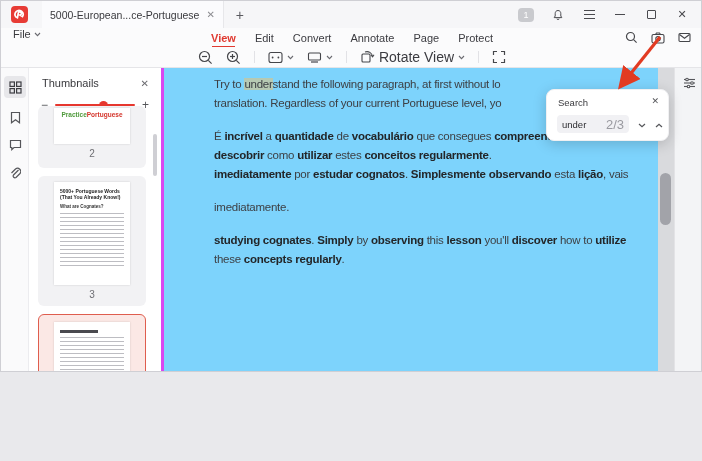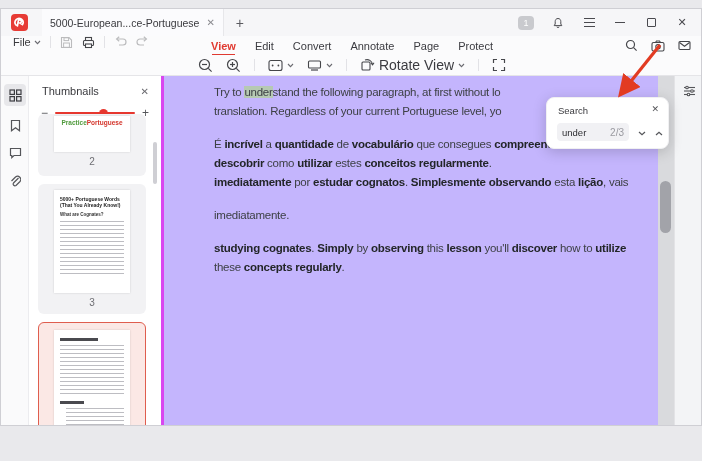--- a/index.html
+++ b/index.html
@@ -1,19 +1,19 @@
 <!DOCTYPE html>
 <html><head>
 <meta charset="utf-8">
 <style>
   * { margin:0; padding:0; box-sizing:border-box; }
   html,body { background:#e9e9ec; }
   body { font-family:"Liberation Sans", sans-serif; }
-  .window { position:relative; width:702px; height:418px; background:#fff; overflow:hidden;
-            border:1px solid #cfcfd4; margin:8px auto; }
+  .window { position:relative; width:702px; height:372px; background:#fff; overflow:hidden;
+            border:1px solid #cfcfd4; margin:0 auto; }
 
   
   .titlebar { position:absolute; left:0; top:0; width:702px; height:27px; background:#f6f6f8;
               display:flex; align-items:center; }
   .logo { width:17px; height:17px; border-radius:4px; background:#e73b35; margin-left:10px;
           display:flex; align-items:center; justify-content:center; flex:0 0 auto; }
   .tab { display:flex; align-items:center; gap:7px; margin-left:14px; height:27px; padding:0 8px;
          background:#fbfbfd; border-right:1px solid #e7e7ea; }
   .tab-title { font-size:10.5px; color:#3a3a3e; white-space:nowrap; }
   .tab-close { font-size:10px; color:#8b8b90; cursor:default; }
@@ -23,21 +23,21 @@
            font-size:9px; display:flex; align-items:center; justify-content:center; padding:0 3px; }
   .winbtn { display:flex; align-items:center; justify-content:center; width:14px; height:14px; color:#4a4a4f; }
   .minline { width:10px; height:1.4px; background:#4a4a4f; }
   .maxbox { width:9px; height:9px; border:1.3px solid #4a4a4f; border-radius:1px; }
   .closex { font-size:11px; color:#4a4a4f; }
   .hamb { display:flex; flex-direction:column; gap:2.4px; }
   .hamb span { display:block; width:11px; height:1.4px; background:#4a4a4f; }
 
   
   .menubar { position:absolute; left:0; top:27px; width:702px; height:19px; background:#fbfbfc; }
-  .mb-left { position:absolute; left:12px; top:0; height:19px; display:flex; align-items:flex-start; gap:9px; }
+  .mb-left { position:absolute; left:12px; top:0; height:19px; display:flex; align-items:flex-end; gap:9px;flex-direction:column; }
   .file-lbl { font-size:11px; color:#3a3a3e; }
   .mb-center { position:absolute; left:0; top:0; width:702px; height:19px; display:flex;
                align-items:center; justify-content:center; gap:19px; }
   .menu-item { font-size:11px; color:#3b3b40; position:relative; cursor:default; }
   .menu-item.active { color:#e03a31; font-weight:bold; }
   .menu-item.active::after { content:""; position:absolute; left:1px; right:1px; bottom:-4px; height:2px; background:#e03a31; }
   .mb-right { position:absolute; right:12px; top:0; height:19px; display:flex; align-items:center; gap:13px; }
   .vdiv { width:1px; height:12px; background:#e2e2e6; }
   .icon14 svg { display:block; }
   .disabled-ic { opacity:.38; }
@@ -70,21 +70,21 @@
   .thumb-card.selected { background:#fbe8e5; border:1px solid #df5d4e; }
   .thumb-page { background:#fff; width:76px; box-shadow:0 0 2px rgba(0,0,0,.15); overflow:hidden; }
   .thumb-num { font-size:10px; color:#6e6e73; padding:4px 0 6px 0; }
   .mini-lines { margin:4px 6px; background:repeating-linear-gradient(#bdbdc2 0 1px, transparent 1px 4px); }
   .logo2 { font-size:6.5px; font-weight:bold; text-align:center; margin-top:3px; white-space:nowrap; }
   .logo2 .g { color:#4f9a3c; } .logo2 .r { color:#d4352b; }
   .t3-head { font-size:5px; font-weight:bold; color:#222; text-align:left; margin:6px 6px 0 6px; line-height:6px; }
   .t3-sub { font-size:4.5px; font-weight:bold; color:#333; margin:4px 6px 0 6px; }
   .tp-scroll { position:absolute; right:4px; top:66px; width:4px; height:42px; border-radius:2px; background:#cfcfd4; }
 
-  .docarea { flex:1; background:#c4b5fd; position:relative; overflow:hidden; }
+  .docarea { flex:1; background:#7dd3fc; position:relative; overflow:hidden; }
   .doc-text { position:absolute; left:50px; top:7px; width:460px; font-size:11.5px; letter-spacing:-0.25px;
               color:#3d4045; }
   .para { margin-bottom:14px; }
   .line { line-height:19px; white-space:nowrap; }
   .line .b { font-weight:bold; color:#232629; }
   .hl-g { background:#b6c9b3; }
   .hl-o { background:#f6d8a0; }
 
   .scrollstrip { width:16px; background:#d9dadd; position:relative; flex:0 0 auto; }
   .doc-thumb { position:absolute; left:2px; top:105px; width:11px; height:52px; border-radius:6px; background:#a2a3a9; }
@@ -94,21 +94,21 @@
   .rp-collapse { position:absolute; left:10px; bottom:10px; font-size:10px; color:#7a7a80; }
 
   
   .search-pop { position:absolute; left:545px; top:88px; width:123px; height:52px; background:#fff;
                 border-radius:8px; box-shadow:0 3px 14px rgba(0,0,0,.18); border:1px solid #f0f0f2; z-index:30; }
   .sp-label { position:absolute; left:11px; top:7px; font-size:9.5px; color:#3a3a3e; }
   .sp-close { position:absolute; right:9px; top:6px; font-size:9px; color:#55565a; }
   .sp-input { position:absolute; left:10px; top:25px; width:72px; height:18px; background:#f1f1f4;
               border-radius:4px; display:flex; align-items:center; padding:0 5px; }
   .sp-query { font-size:9.5px; color:#2e2e32; flex:1; }
-  .sp-count { font-size:10px; color:#9a9aa0; }
+  .sp-count { font-size:13px; color:#9a9aa0; }
   .sp-nav { position:absolute; top:29px; display:flex; align-items:center; justify-content:center; width:14px; height:12px; }
 
   
   .arrow-svg { position:absolute; left:598px; top:28px; z-index:40; pointer-events:none; }
 
   
   .float-bar { position:absolute; left:253px; top:424px; width:330px; height:28px; background:#fff;
                border:1px solid #e4e4e7; border-radius:7px; box-shadow:0 3px 10px rgba(0,0,0,.13);
                display:flex; align-items:center; gap:7px; padding:0 8px; z-index:20; }
   .fb-ic { display:flex; align-items:center; justify-content:center; width:18px; height:18px; border-radius:4px; }

